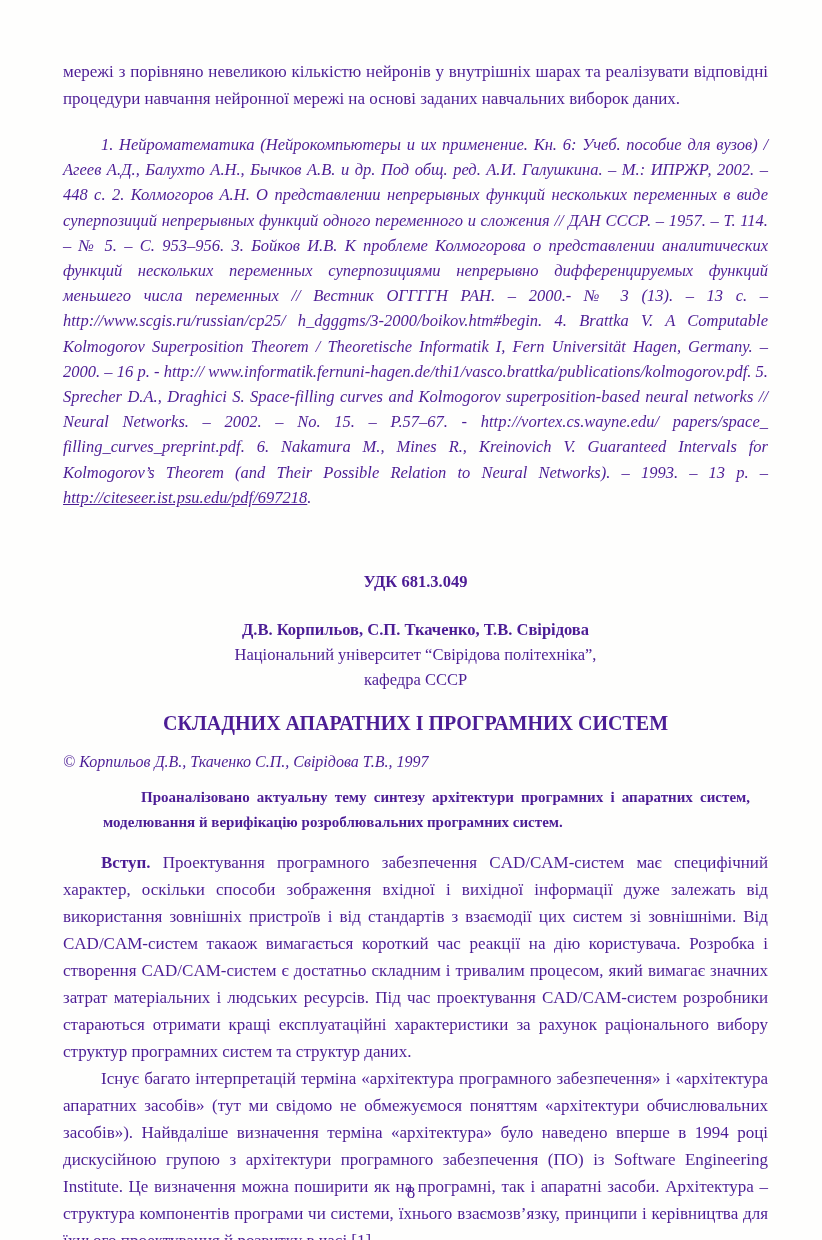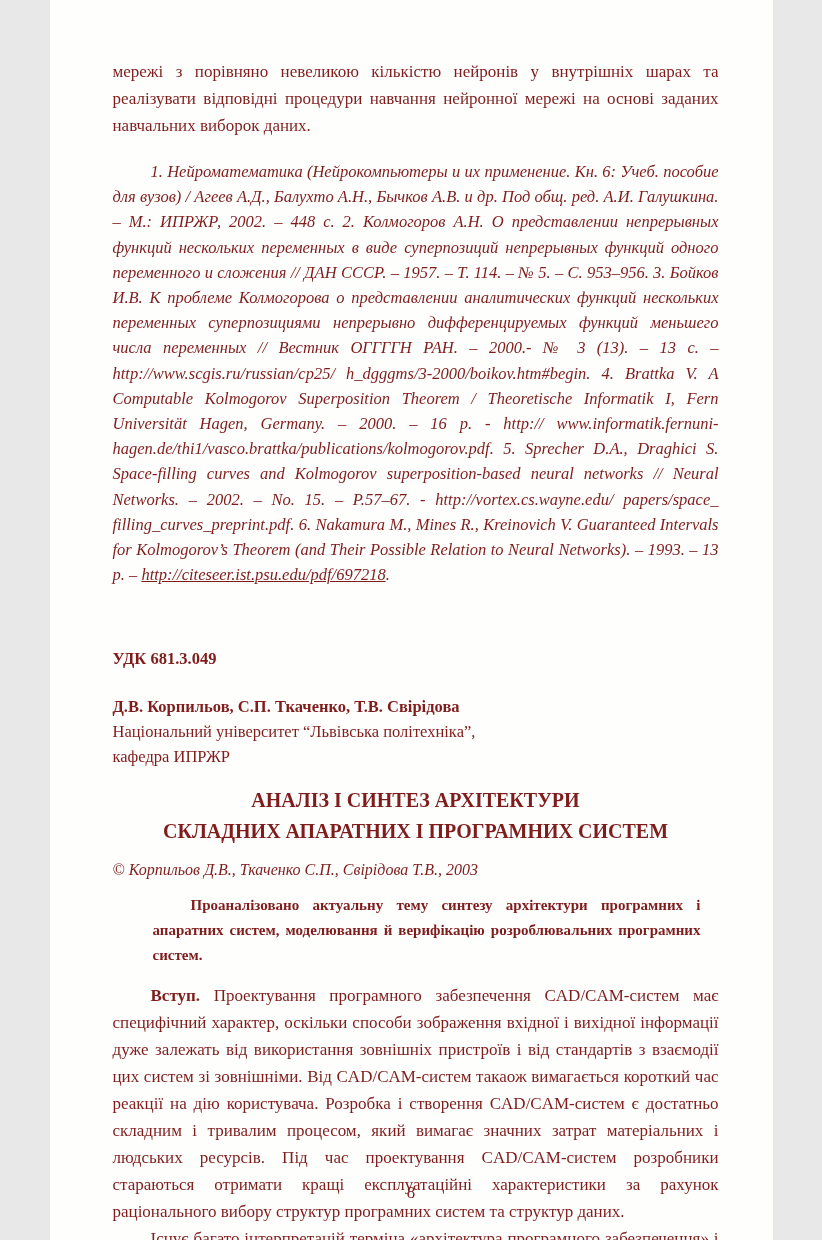--- a/index.html
+++ b/index.html
@@ -2,25 +2,25 @@
 <html><head>
 <meta charset="utf-8">
 <style>
   html, body {
     margin: 0;
     padding: 0;
     background: #e8e8e8;
   }
   .page {
     position: relative;
-    width: 723px;
+    width: 822px;
     height: 1240px;
     margin: 0 auto;
     background: #fefefd;
-    color: #7f1d1d;
+    color: #4c1d95;
     font-family: "Liberation Serif", "DejaVu Serif", serif;
     overflow: hidden;
     box-sizing: border-box;
     padding: 58px 54px 17px 63px;
   }
   p { margin: 0; }
   .body-text {
     font-size: 17px;
     line-height: 27px;
     text-align: justify;
@@ -34,21 +34,21 @@
     font-size: 16.5px;
     line-height: 25.2px;
     text-align: justify;
     text-indent: 38px;
   }
   .underline-url {
     text-decoration: underline;
   }
   .meta-block {
     margin-top: 60px;
-    text-align: left;
+    text-align: center;
   }
   .udc {
     font-weight: bold;
     font-size: 16.5px;
     line-height: 24px;
   }
   .authors {
     margin-top: 23px;
     font-weight: bold;
     font-size: 16.5px;
@@ -109,30 +109,29 @@
 
 <div class="page">
 
   <p class="body-text intro">мережі з порівняно невеликою кількістю нейронів у внутрішніх шарах та реалізувати відповідні процедури навчання нейронної мережі на основі заданих навчальних виборок даних.</p>
 
   <p class="references"><span>1. Нейроматематика (Нейрокомпьютеры и их применение. Кн. 6: Учеб. пособие для вузов) / Агеев А.Д., Балухто А.Н., Бычков А.В. и др. Под общ. ред. А.И. Галушкина. – М.: ИПРЖР, 2002. – 448 с. 2. Колмогоров А.Н. О представлении непрерывных функций нескольких переменных в виде суперпозиций непрерывных функций одного переменного и сложения // ДАН СССР. – 1957. – Т. 114. – № 5. – С. 953–956. 3. Бойков И.В. К проблеме Колмогорова о представлении аналитических функций нескольких переменных суперпозициями непрерывно дифференцируемых функций меньшего числа переменных // Вестник ОГГГГН РАН. – 2000.- № 3 (13). – 13 с. – http://www.scgis.ru/russian/cp25/ h_dgggms/3-2000/boikov.htm#begin. 4. Brattka V. A Computable Kolmogorov Superposition Theorem / Theoretische Informatik I, Fern Universität Hagen, Germany. – 2000. – 16 p. - http:// www.informatik.fernuni-hagen.de/thi1/vasco.brattka/publications/kolmogorov.pdf. 5. Sprecher D.A., Draghici S. Space-filling curves and Kolmogorov superposition-based neural networks // Neural Networks. – 2002. – No. 15. – P.57–67. - http://vortex.cs.wayne.edu/ papers/space_ filling_curves_preprint.pdf. 6. Nakamura M., Mines R., Kreinovich V. Guaranteed Intervals for Kolmogorov’s Theorem (and Their Possible Relation to Neural Networks). – 1993. – 13 p. – </span><span class="underline-url">http://citeseer.ist.psu.edu/pdf/697218</span><span>.</span></p>
 
   <div class="meta-block">
     <p class="udc">УДК 681.3.049</p>
     <p class="authors">Д.В. Корпильов, С.П. Ткаченко, Т.В. Свірідова</p>
-    <p class="affiliation">Національний університет “Львівська політехніка”,</p>
-    <p class="affiliation">кафедра ИПРЖР</p>
+    <p class="affiliation">Національний університет “Свірідова політехніка”,</p>
+    <p class="affiliation">кафедра СССР</p>
   </div>
 
   <div class="title-block">
-    <p>АНАЛІЗ І СИНТЕЗ АРХІТЕКТУРИ</p>
     <p>СКЛАДНИХ АПАРАТНИХ І ПРОГРАМНИХ СИСТЕМ</p>
   </div>
 
-  <p class="copyright">© Корпильов Д.В., Ткаченко С.П., Свірідова Т.В., 2003</p>
+  <p class="copyright">© Корпильов Д.В., Ткаченко С.П., Свірідова Т.В., 1997</p>
 
   <p class="abstract ua">Проаналізовано актуальну тему синтезу архітектури програмних і апаратних систем, моделювання й верифікацію розроблювальних програмних систем.</p>
 
 
   <p class="body-text main-body"><span class="lead-bold">Вступ.</span><span> Проектування програмного забезпечення CAD/CAM-систем має специфічний характер, оскільки способи зображення вхідної і вихідної інформації дуже залежать від використання зовнішніх пристроїв і від стандартів з взаємодії цих систем зі зовнішніми. Від CAD/CAM-систем такаож вимагається короткий час реакції на дію користувача. Розробка і створення CAD/CAM-систем є достатньо складним і тривалим процесом, який вимагає значних затрат матеріальних і людських ресурсів. Під час проектування CAD/CAM-систем розробники стараються отримати кращі експлуатаційні характеристики за рахунок раціонального вибору структур програмних систем та структур даних.</span></p>
 
   <p class="body-text main-body second">Існує багато інтерпретацій терміна «архітектура програмного забезпечення» і «архітектура апаратних засобів» (тут ми свідомо не обмежуємося поняттям «архітектури обчислювальних засобів»). Найвдаліше визначення терміна «архітектура» було наведено вперше в 1994 році дискусійною групою з архітектури програмного забезпечення (ПО) із Software Engineering Institute. Це визначення можна поширити як на програмні, так і апаратні засоби. Архітектура – структура компонентів програми чи системи, їхнього взаємозв’язку, принципи і керівництва для їхнього проектування й розвитку в часі [1].</p>
 
   <div class="page-number">8</div>
 

